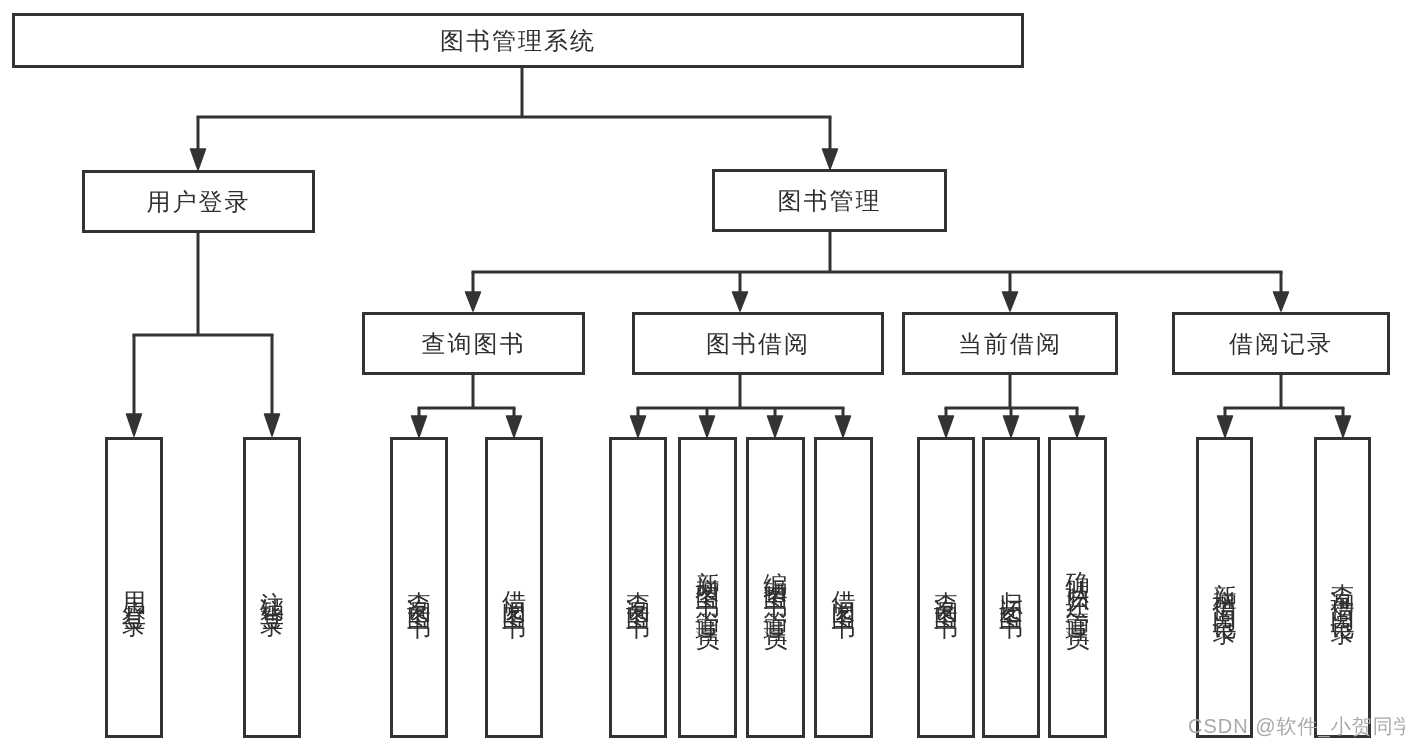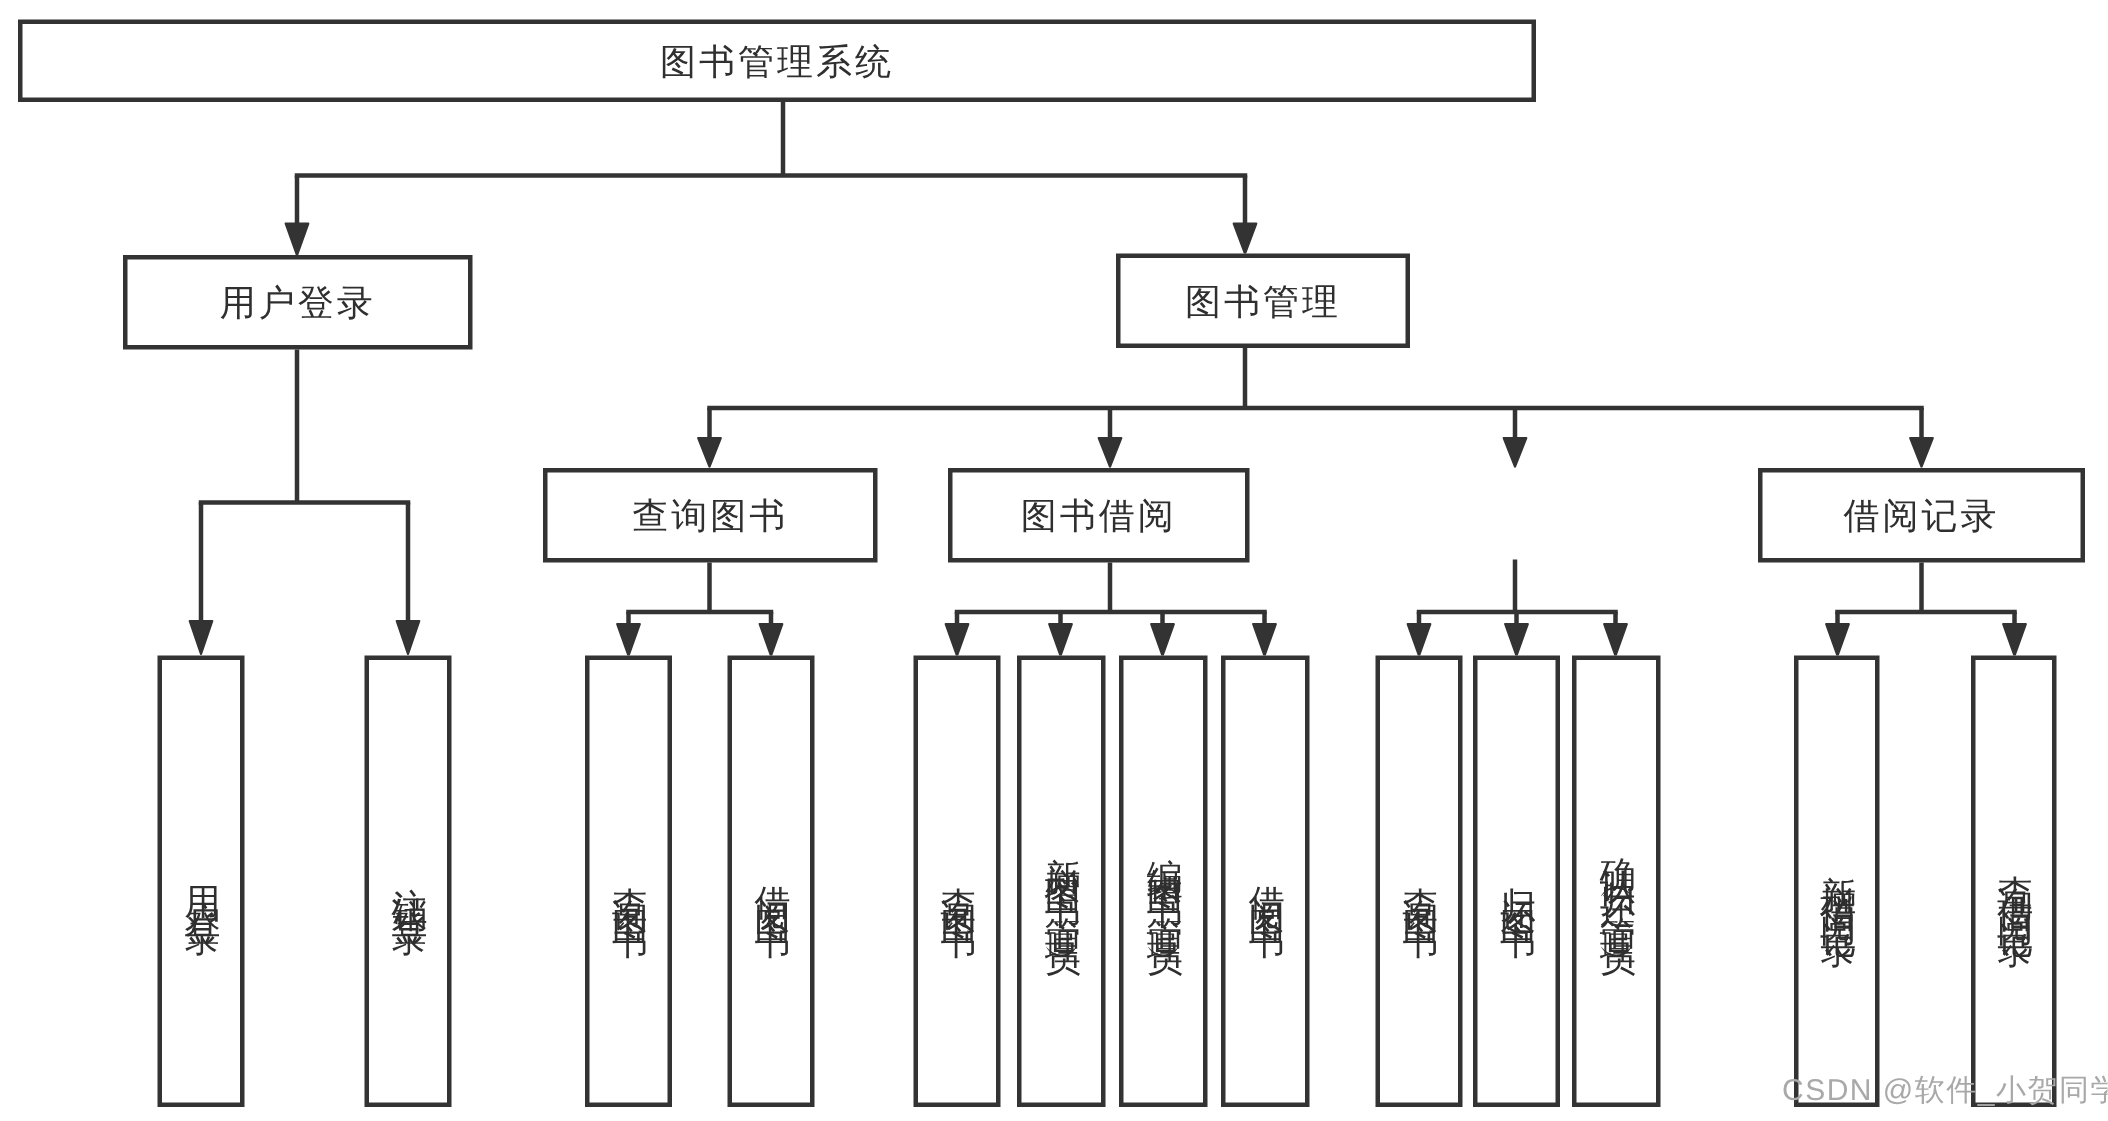--- a/index.html
+++ b/index.html
@@ -105,24 +105,25 @@
       <polygon points="1069.5,416 1084.5,416 1077,437" fill="#333333" stroke="#333333" stroke-width="1.5" stroke-linejoin="round"></polygon>
       <line x1="1225" y1="408" x2="1225" y2="417" stroke="#333333" stroke-width="3"></line>
       <polygon points="1217.5,416 1232.5,416 1225,437" fill="#333333" stroke="#333333" stroke-width="1.5" stroke-linejoin="round"></polygon>
       <line x1="1343" y1="408" x2="1343" y2="417" stroke="#333333" stroke-width="3"></line>
       <polygon points="1335.5,416 1350.5,416 1343,437" fill="#333333" stroke="#333333" stroke-width="1.5" stroke-linejoin="round"></polygon>
     </svg>
 
   <div class="node" style="left:12px;top:13px;width:1012px;height:55px">图书管理系统</div>
 
   <div class="node" style="left:82px;top:170px;width:233px;height:63px">用户登录</div>
-  <div class="node" style="left:744px;top:169px;width:196px;height:63px">图书管理</div>
+  <div class="node" style="left:712px;top:169px;width:235px;height:63px">图书管理</div>
 
   <div class="node" style="left:362px;top:312px;width:223px;height:63px">查询图书</div>
-  <div class="node" style="left:632px;top:312px;width:201px;height:63px">图书借阅</div>
+  <div class="node" style="left:632px;top:312px;width:252px;height:63px">图书借阅</div>
+  <div class="node" style="left:902px;top:312px;width:216px;height:63px">当前借阅</div>
   <div class="node" style="left:1172px;top:312px;width:218px;height:63px">借阅记录</div>
 
   <div class="leaf" style="left:105px;width:58px">
     <span class="vtext">用户登录</span>
   </div>
   <div class="leaf" style="left:243px;width:58px">
     <span class="vtext">注销登录</span>
   </div>
 
   <div class="leaf" style="left:390px;width:58px">

